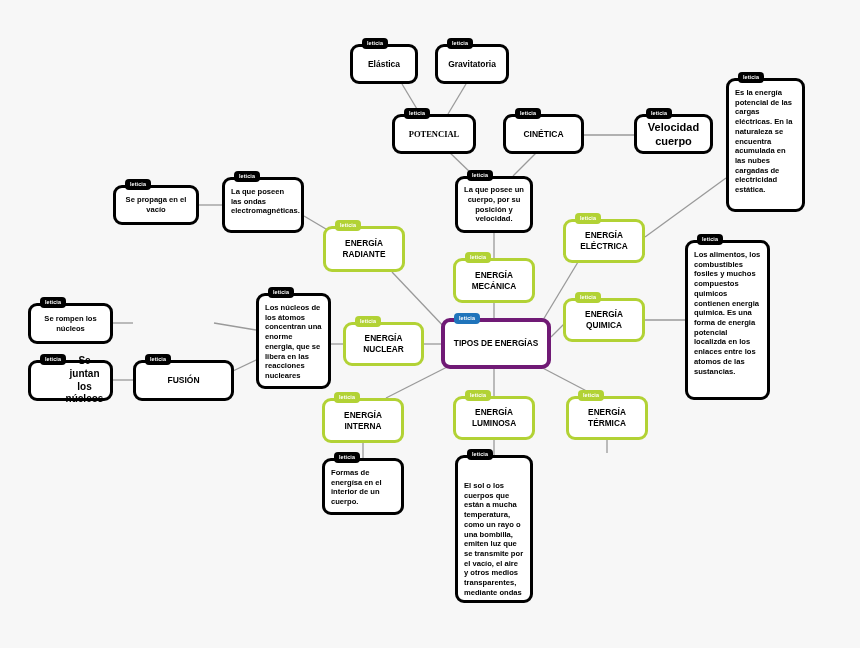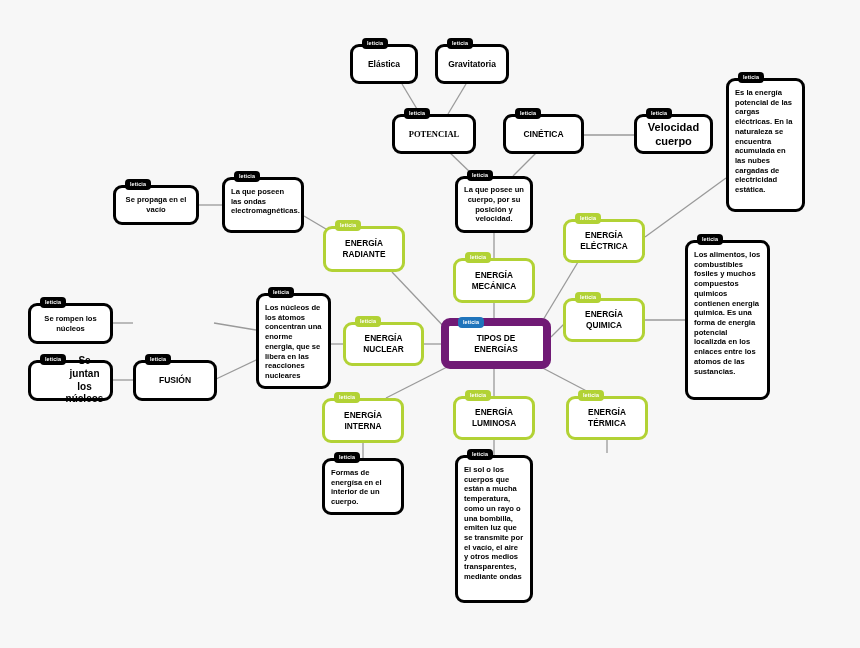--- a/index.html
+++ b/index.html
@@ -48,21 +48,21 @@
     border: 3px solid #000000;
     border-radius: 9px;
   }
   
   .node.green {
     border: 3px solid #b2d235;
     border-radius: 9px;
   }
   
   .node.blue {
-    border: 8px solid #701a75;
+    border: 4px solid #701a75;
     border-radius: 9px;
   }
   
   .node.left .txt { text-align: left; }
   .node.left { align-items: flex-start; justify-content: flex-start; }
   .node.left .txt { padding-top: 7px; }
 
   
   .tab {
     position: absolute;
@@ -215,21 +215,21 @@
     <span class="txt" style="font-size:8.3px;">ENERGÍA
 NUCLEAR</span>
   </div>
 
   <div class="node dark left" style="left:256px; top:293px; width:75px; height:96px;">
     <span class="tab">leticia</span>
     <span class="txt" style="font-size:7.6px;">Los núcleos de los átomos concentran una enorme energia, que se libera en las reacciones nucleares</span>
   </div>
 
 
-  <div class="node dark" style="left:133px; top:360px; width:84px; height:41px;">
+  <div class="node dark" style="left:133px; top:360px; width:101px; height:41px;">
     <span class="tab">leticia</span>
     <span class="txt" style="font-size:8.5px;">FUSIÓN</span>
   </div>
 
   <div class="node dark" style="left:28px; top:303px; width:85px; height:41px;">
     <span class="tab">leticia</span>
     <span class="txt" style="font-size:7.6px;">Se rompen los núcleos</span>
   </div>
 
   <div class="node dark" style="left:28px; top:360px; width:85px; height:41px;">
@@ -249,21 +249,21 @@
   </div>
 
   <div class="node green" style="left:453px; top:396px; width:82px; height:44px;">
     <span class="tab">leticia</span>
     <span class="txt" style="font-size:8.3px;">ENERGÍA
 LUMINOSA</span>
   </div>
 
   <div class="node dark left" style="left:455px; top:455px; width:78px; height:148px;">
     <span class="tab">leticia</span>
-    <span class="txt" style="font-size:7.6px;">El sol o los cuerpos que están a mucha temperatura, como un rayo o una bombilla, emiten luz que se transmite por el vacío, el aire y otros medios transparentes, mediante ondas</span>
+    <span class="txt" style="font-size:7.6px;margin-top:16px;">El sol o los cuerpos que están a mucha temperatura, como un rayo o una bombilla, emiten luz que se transmite por el vacío, el aire y otros medios transparentes, mediante ondas</span>
   </div>
 
   <div class="node green" style="left:566px; top:396px; width:82px; height:44px;">
     <span class="tab">leticia</span>
     <span class="txt" style="font-size:8.3px;">ENERGÍA
 TÉRMICA</span>
   </div>
 
 
 </div>

